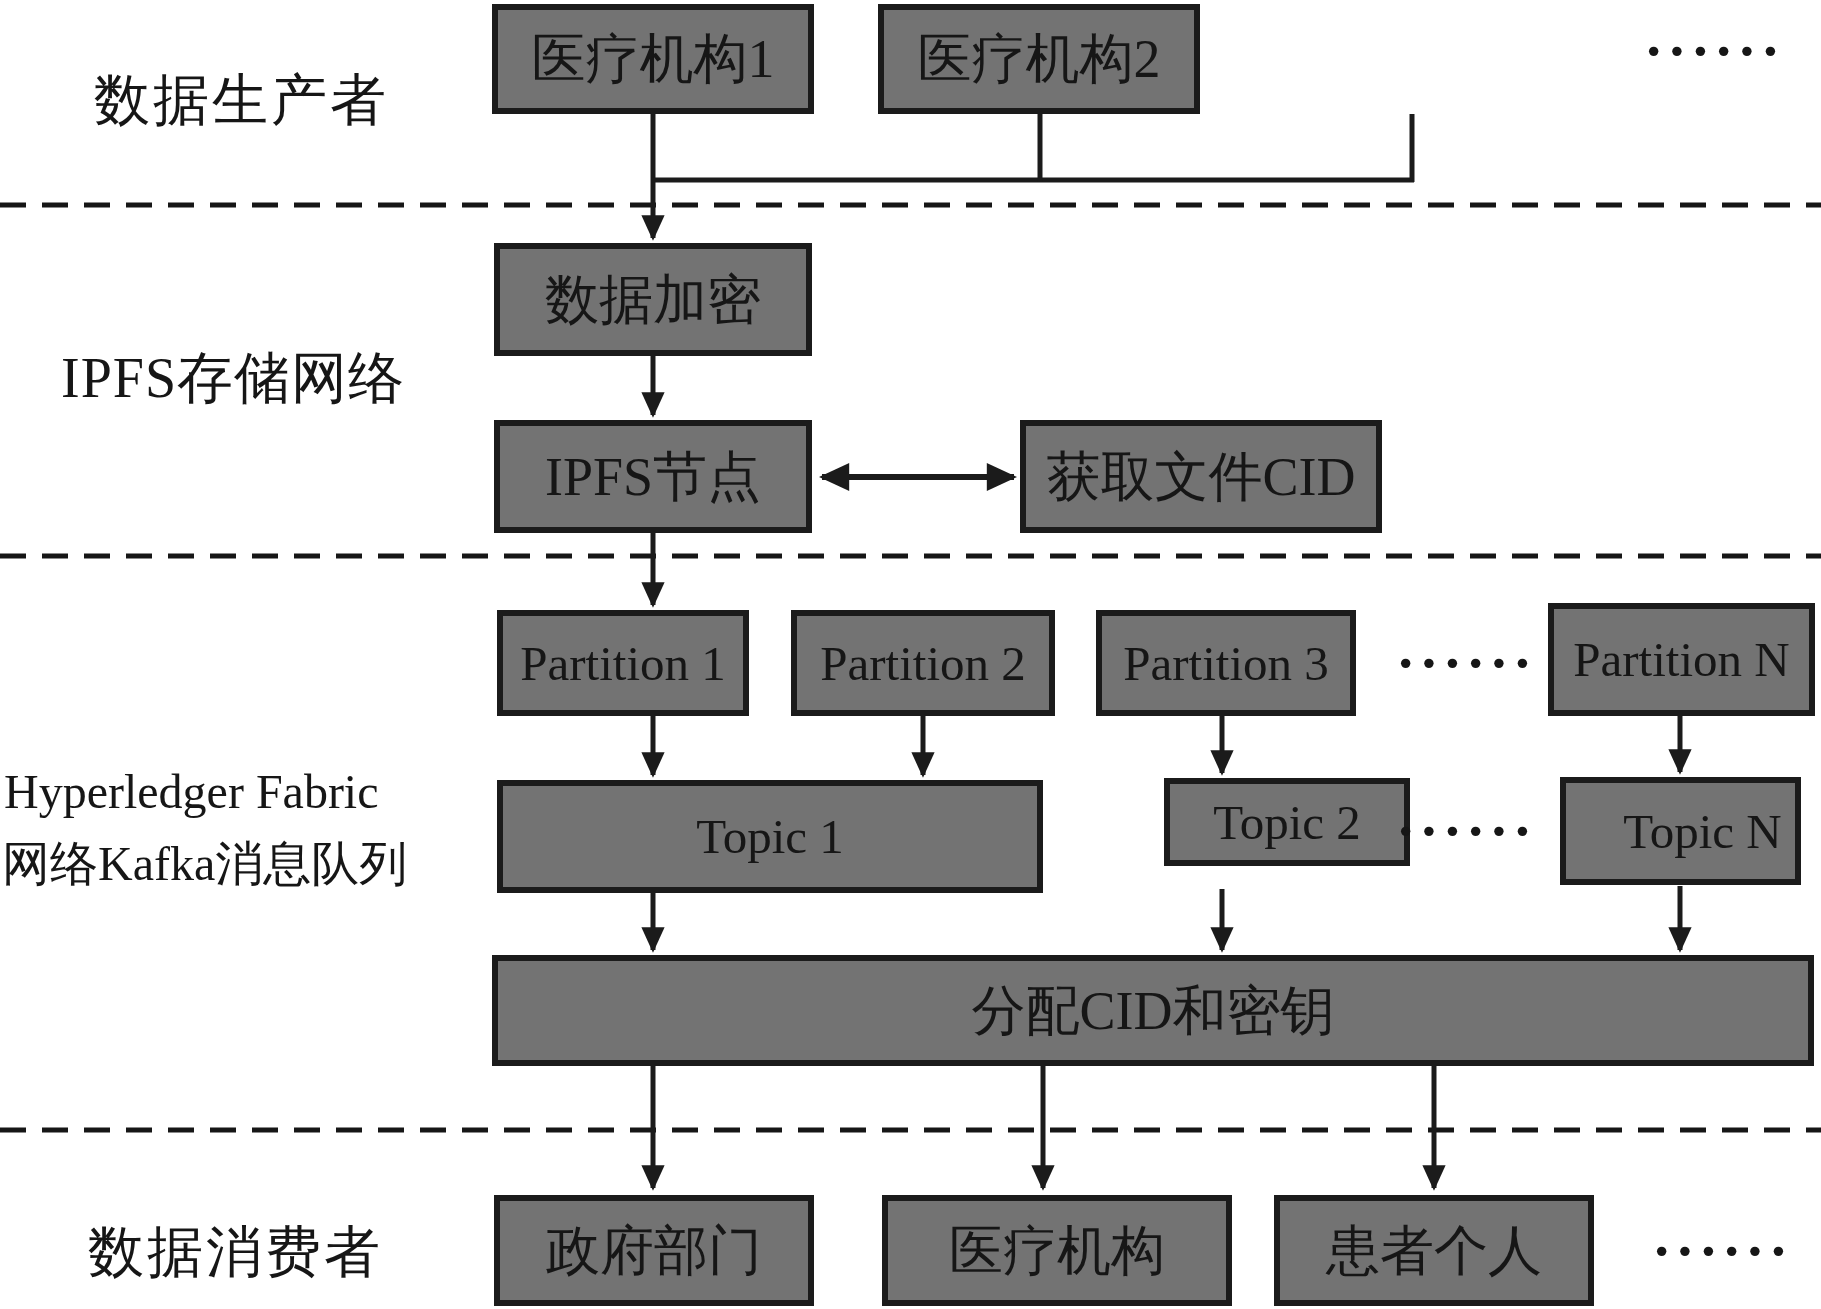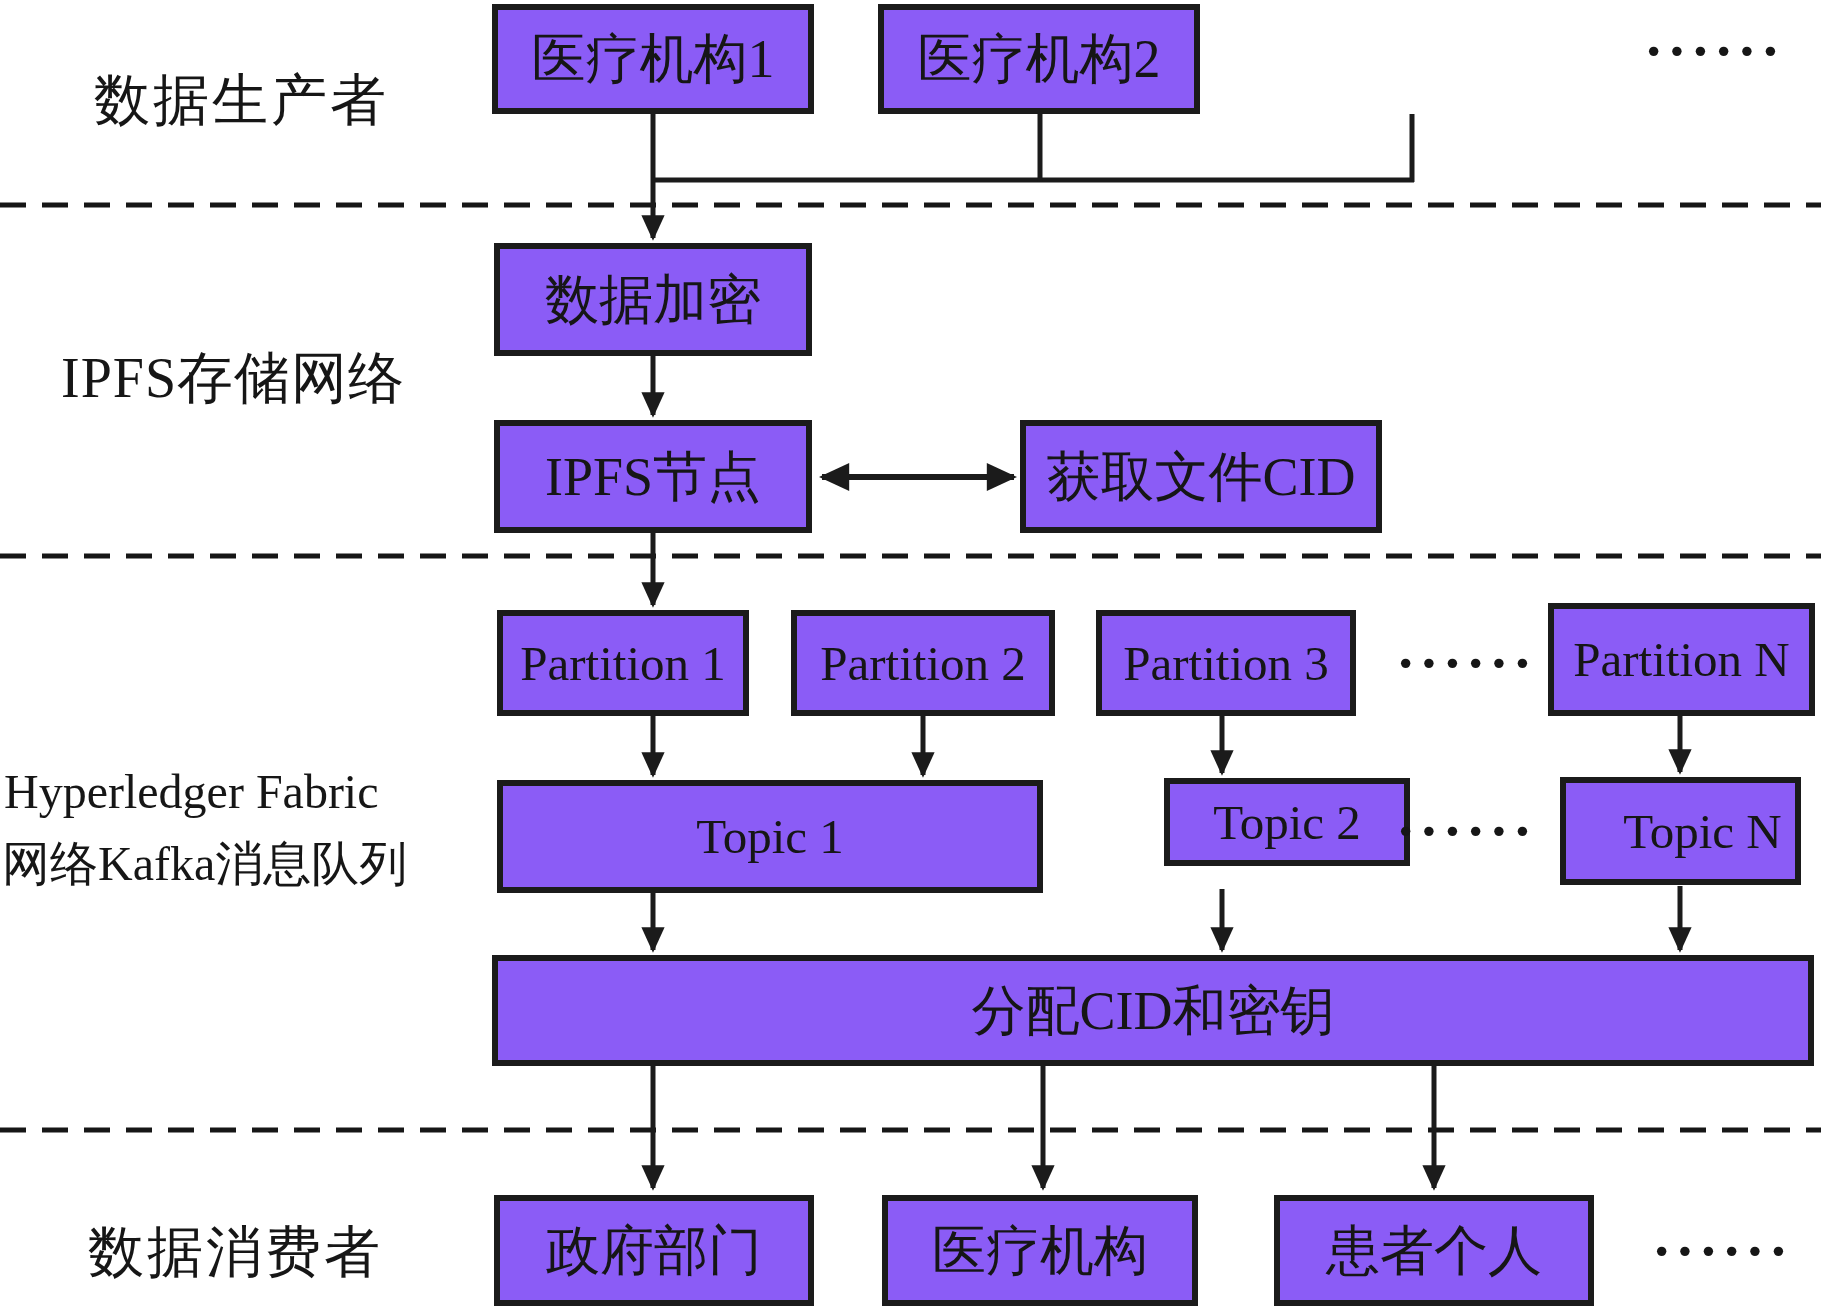--- a/index.html
+++ b/index.html
@@ -14,21 +14,21 @@
   }
   .connector-layer {
     position: absolute;
     left: 0; top: 0;
     width: 1821px; height: 1309px;
   }
   .box {
     position: absolute;
     box-sizing: border-box;
     border: 6px solid #1b1b1b;
-    background: #8b5cf6;
+    background: #737373;
     display: flex;
     align-items: center;
     justify-content: center;
     white-space: nowrap;
     font-size: 54px;
     line-height: 1;
   }
   .box.latin { font-size: 49px; }
   .band-label {
     position: absolute;
@@ -109,17 +109,17 @@
   <div class="box latin" style="left:1548px; top:603px; width:267px; height:113px;">Partition N</div>
 
   <div class="box latin" style="left:497px; top:780px; width:546px; height:113px;">Topic 1</div>
   <div class="box latin" style="left:1164px; top:778px; width:246px; height:88px;">Topic 2</div>
   <div class="dots" style="left:1396px; top:802px;">······</div>
   <div class="box latin" style="left:1560px; top:777px; width:241px; height:108px;padding-left:44px;">Topic N</div>
 
   <div class="box" style="left:492px; top:955px; width:1322px; height:111px;">分配CID和密钥</div>
 
   <div class="box" style="left:494px; top:1195px; width:320px; height:111px;">政府部门</div>
-  <div class="box" style="left:882px; top:1195px; width:316px; height:111px;">医疗机构</div>
+  <div class="box" style="left:882px; top:1195px; width:350px; height:111px;">医疗机构</div>
   <div class="box" style="left:1274px; top:1195px; width:320px; height:111px;">患者个人</div>
   <div class="dots" style="left:1652px; top:1222px;">······</div>
 
 </div>
 
 </body></html>

